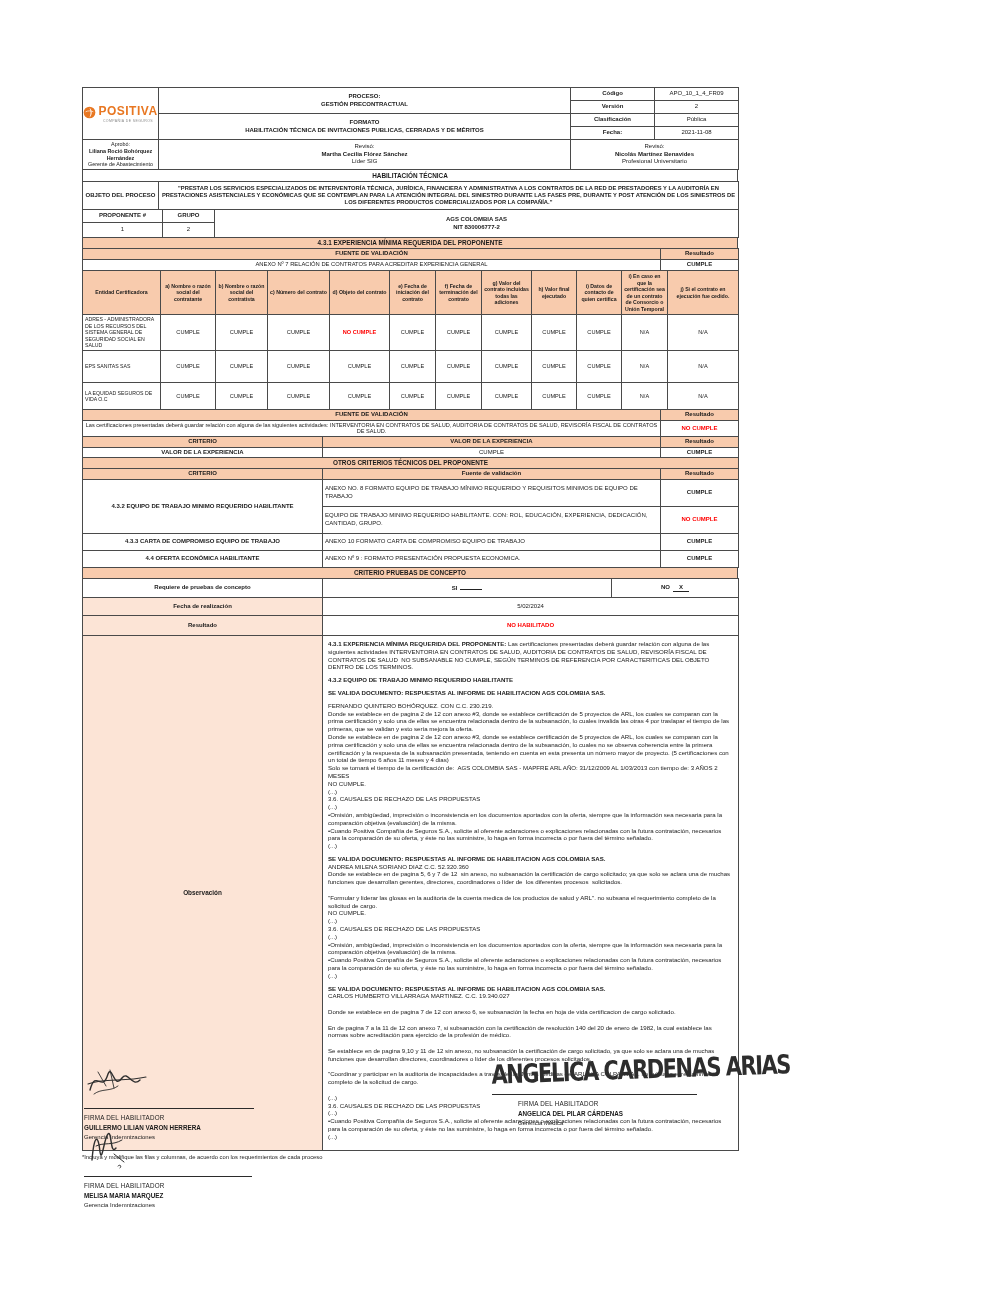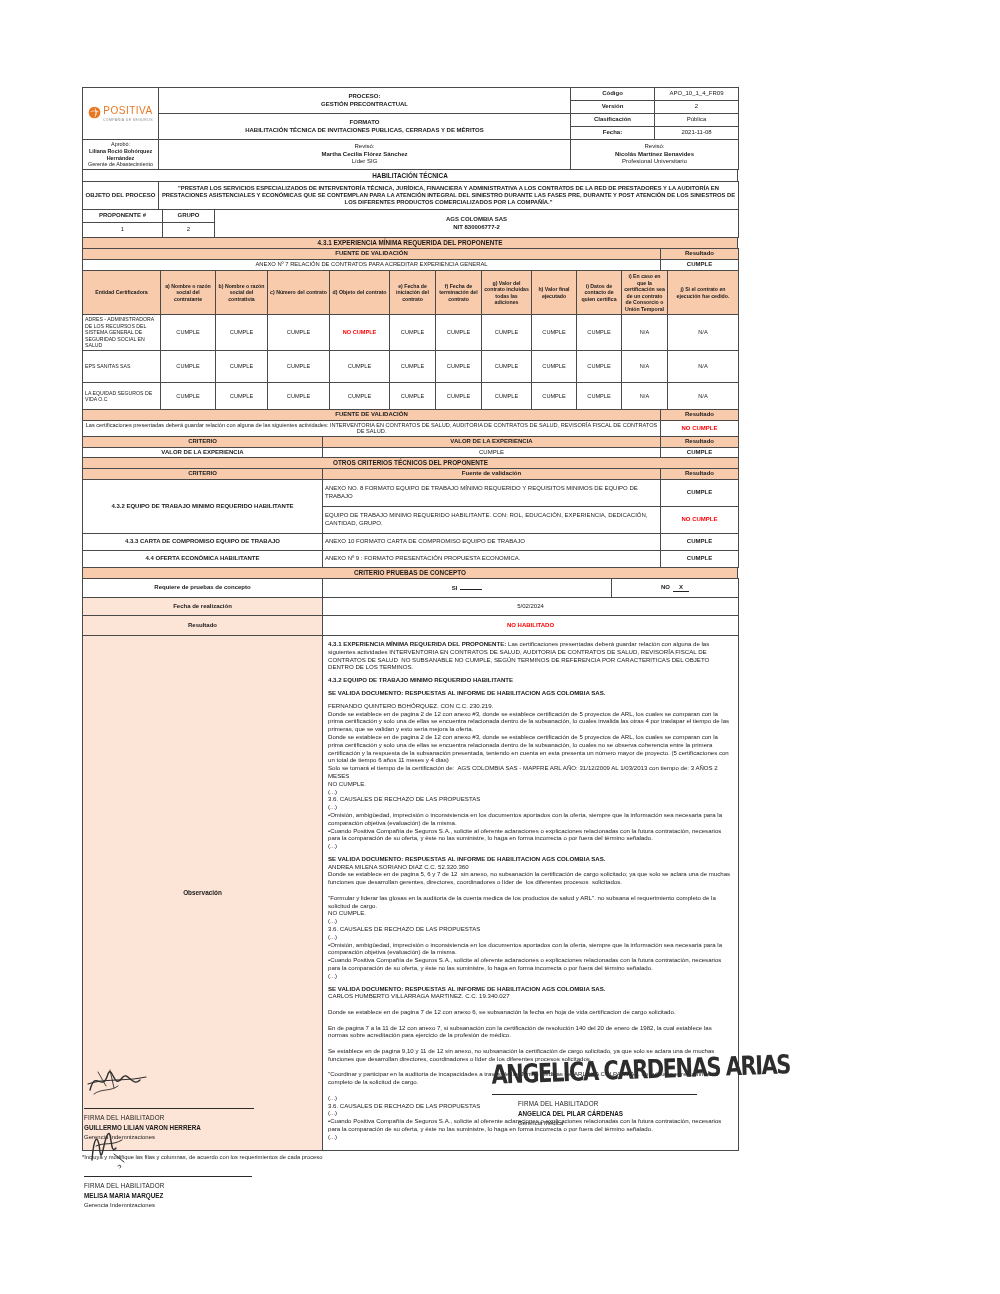--- a/index.html
+++ b/index.html
@@ -17,21 +17,21 @@
   .peach { background:#F8CBAD; }
   .light { background:#FCE4D6; }
   .b { font-weight:bold; }
   .c { text-align:center; }
   .red { color:#FF0000; }
   .band { text-align:center; font-weight:bold; font-size:6.4px; }
   .small { font-size:5.4px; }
   
   .logo-cell { vertical-align:middle; text-align:center; }
   .logo-wrap { display:flex; align-items:center; justify-content:center; gap:2px; }
-  .logo-brand { color:#E87722; font-weight:normal; font-size:10px; letter-spacing:0.5px; }
+  .logo-brand { color:#E87722; font-weight:bold; font-size:12px; letter-spacing:0.5px; }
   .logo-sub { color:#8a8a8a; font-size:3.5px; letter-spacing:0.4px; }
   
   .hc { font-size:5.2px; text-align:center; font-weight:bold; vertical-align:middle; }
   .ent { font-size:5.2px; text-align:left; vertical-align:middle; }
   .val { font-size:5.6px; }
   #ct-head { height:44px; }
   #ct-body tr:nth-child(1){ height:36px; }
   #ct-body tr:nth-child(2){ height:32px; }
   #ct-body tr:nth-child(3){ height:27px; }
   

